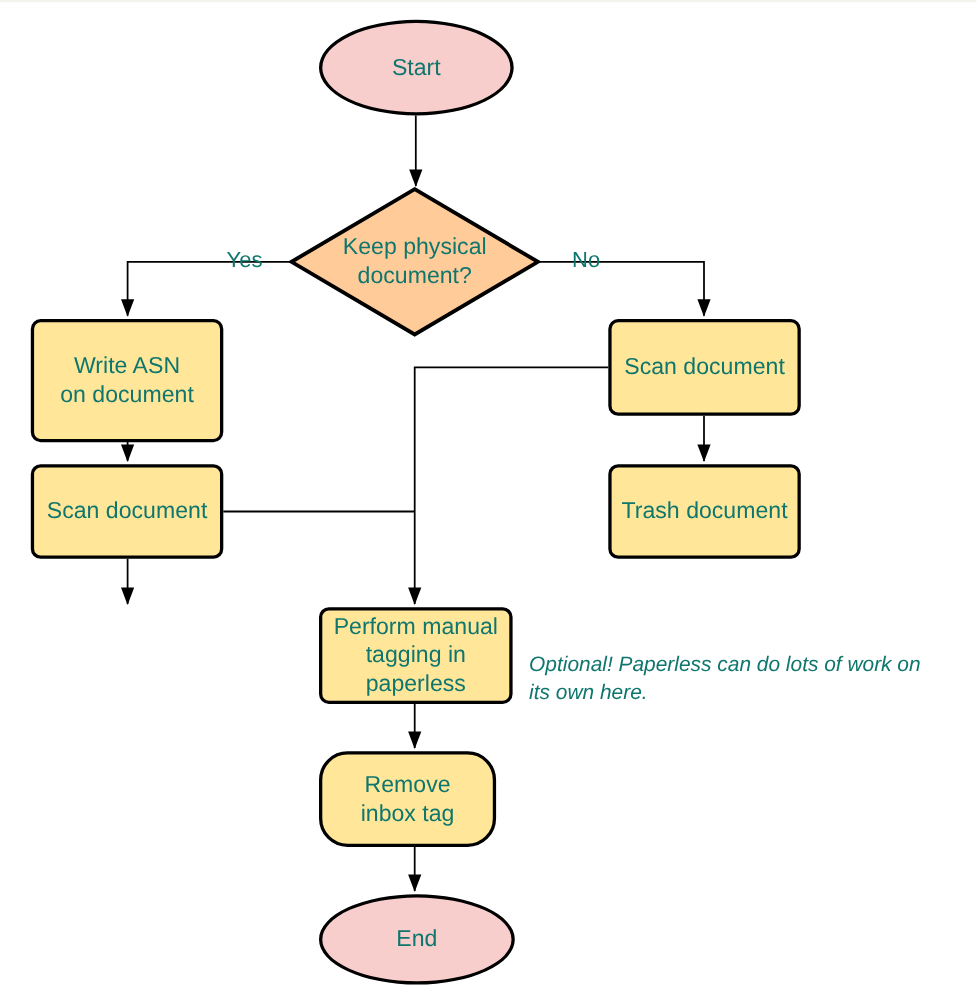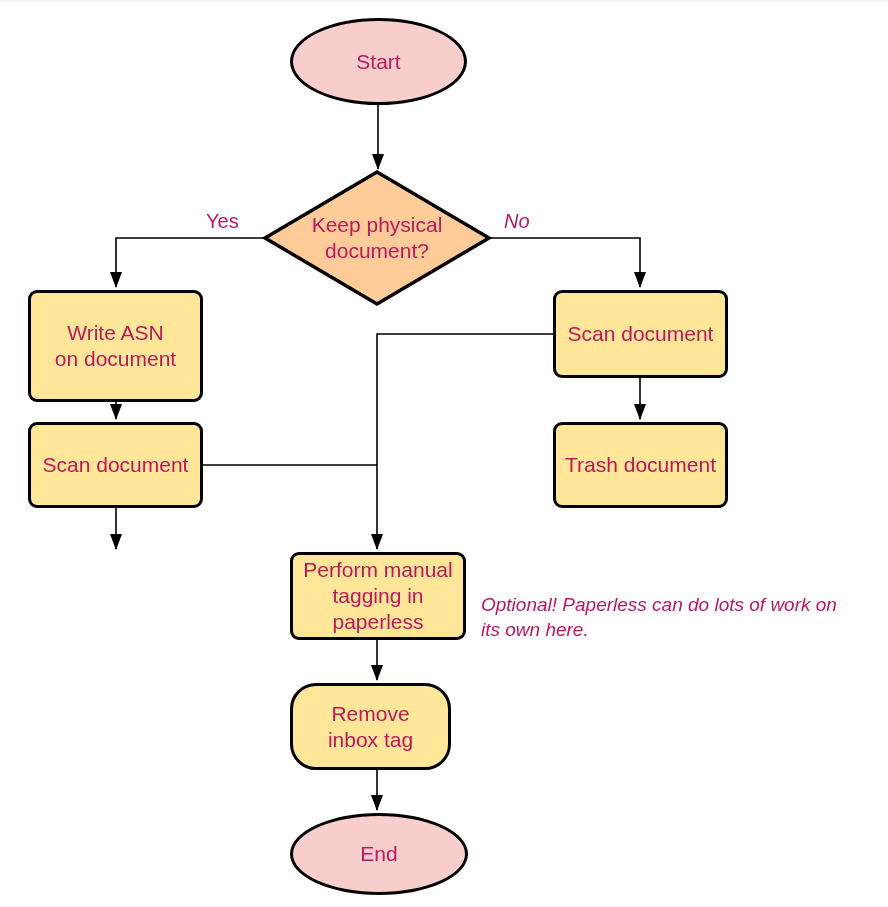--- a/index.html
+++ b/index.html
@@ -2,21 +2,21 @@
 <html><head>
 <meta charset="utf-8">
 <style>
   html, body { margin: 0; padding: 0; background: #ffffff; }
   .canvas {
     position: relative;
     width: 888px;
     height: 907px;
     background: var(--background, #ffffff);
     font-family: "Liberation Sans", sans-serif;
-    color: #be185d;
+    color: #0f766e;
     overflow: hidden;
   }
   .canvas * { box-sizing: border-box; }
 
   svg.wires { position: absolute; left: 0; top: 0; }
   .wire { stroke: var(--connector, #000); stroke-width: 1.6; fill: none; }
   .decision-shape {
     fill: var(--decision-fill, #FFCC99);
     stroke: var(--stroke, #000);
     stroke-width: 3.5;
@@ -50,20 +50,21 @@
     justify-content: center;
     text-align: center;
     white-space: pre-line;
     font-size: 21px;
     line-height: 26px;
   }
   .edge-label {
     position: absolute;
     font-size: 20px;
     line-height: 22px;
+    margin-top: 16px;
   }
   .note {
     position: absolute;
     font-style: italic;
     font-size: 19px;
     line-height: 25px;
     white-space: pre-line;
     width: 420px;
   }
   .bottom-divider {
@@ -80,21 +81,21 @@
   .n-write-asn    { left: 28px;  top: 290px; width: 175px; height: 112px; }
   .n-scan-left    { left: 28px;  top: 422px; width: 175px; height: 86px; }
   .n-archive      { left: 28px;  top: 552px; width: 175px; height: 88px; }
   .n-scan-right   { left: 553px; top: 290px; width: 175px; height: 88px; }
   .n-trash        { left: 553px; top: 422px; width: 175px; height: 86px; }
   .n-tagging      { left: 290px; top: 552px; width: 176px; height: 88px; }
   .n-remove       { left: 290px; top: 683px; width: 161px; height: 87px; border-radius: 26px; }
   .n-end          { left: 290px; top: 813px; width: 178px; height: 82px; }
   .t-decision     { left: 297px; top: 198px; width: 160px; height: 80px; }
   .l-yes          { left: 206px; top: 210px; }
-  .l-no           { left: 504px; top: 210px; font-style: italic; }
+  .l-no           { left: 520px; top: 210px; }
   .p-note         { left: 481px; top: 592px; }
 </style>
 </head>
 <body>
 
 <div class="canvas" style="--terminator-fill: #F8CECC; --decision-fill: #FFCC99; --process-fill: #FFE699; --stroke: #000000; --connector: #000000; --background: #FFFFFF;">
 
   <svg class="wires" width="888" height="907" viewBox="0 0 888 907">
     <defs>
       <marker id="arrow" markerUnits="userSpaceOnUse" markerWidth="18" markerHeight="14" refX="16" refY="7" orient="auto">

